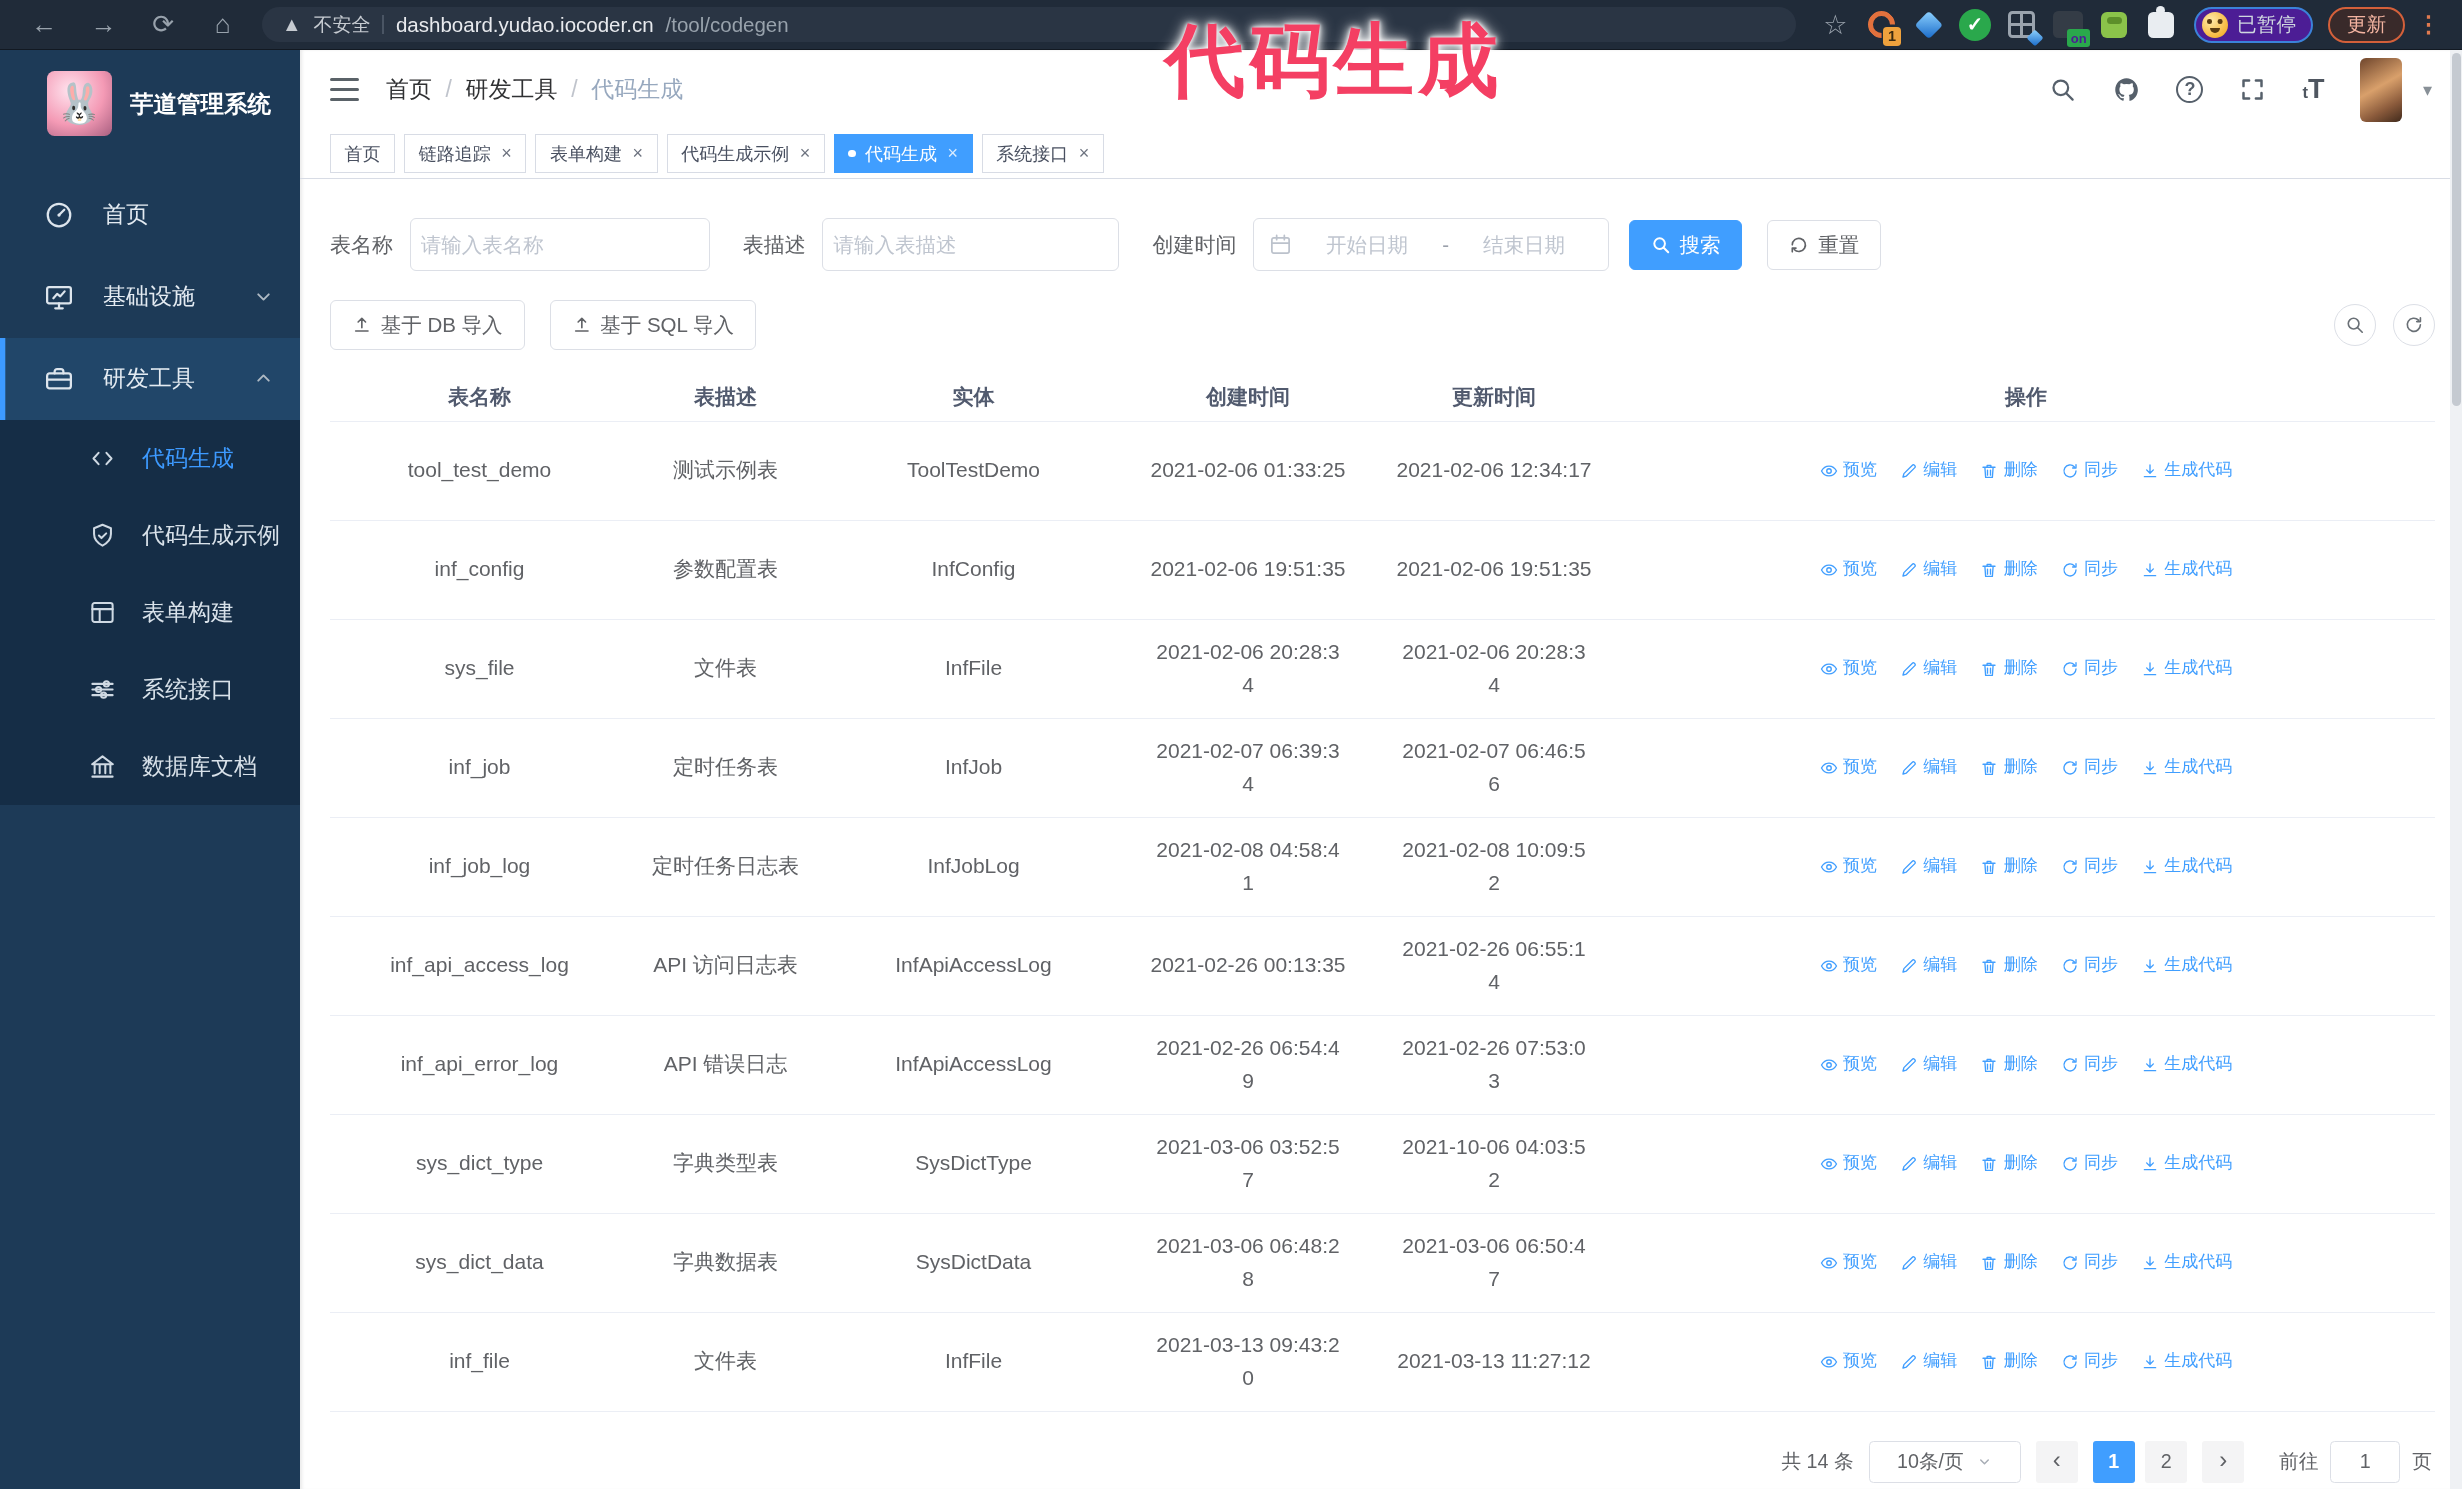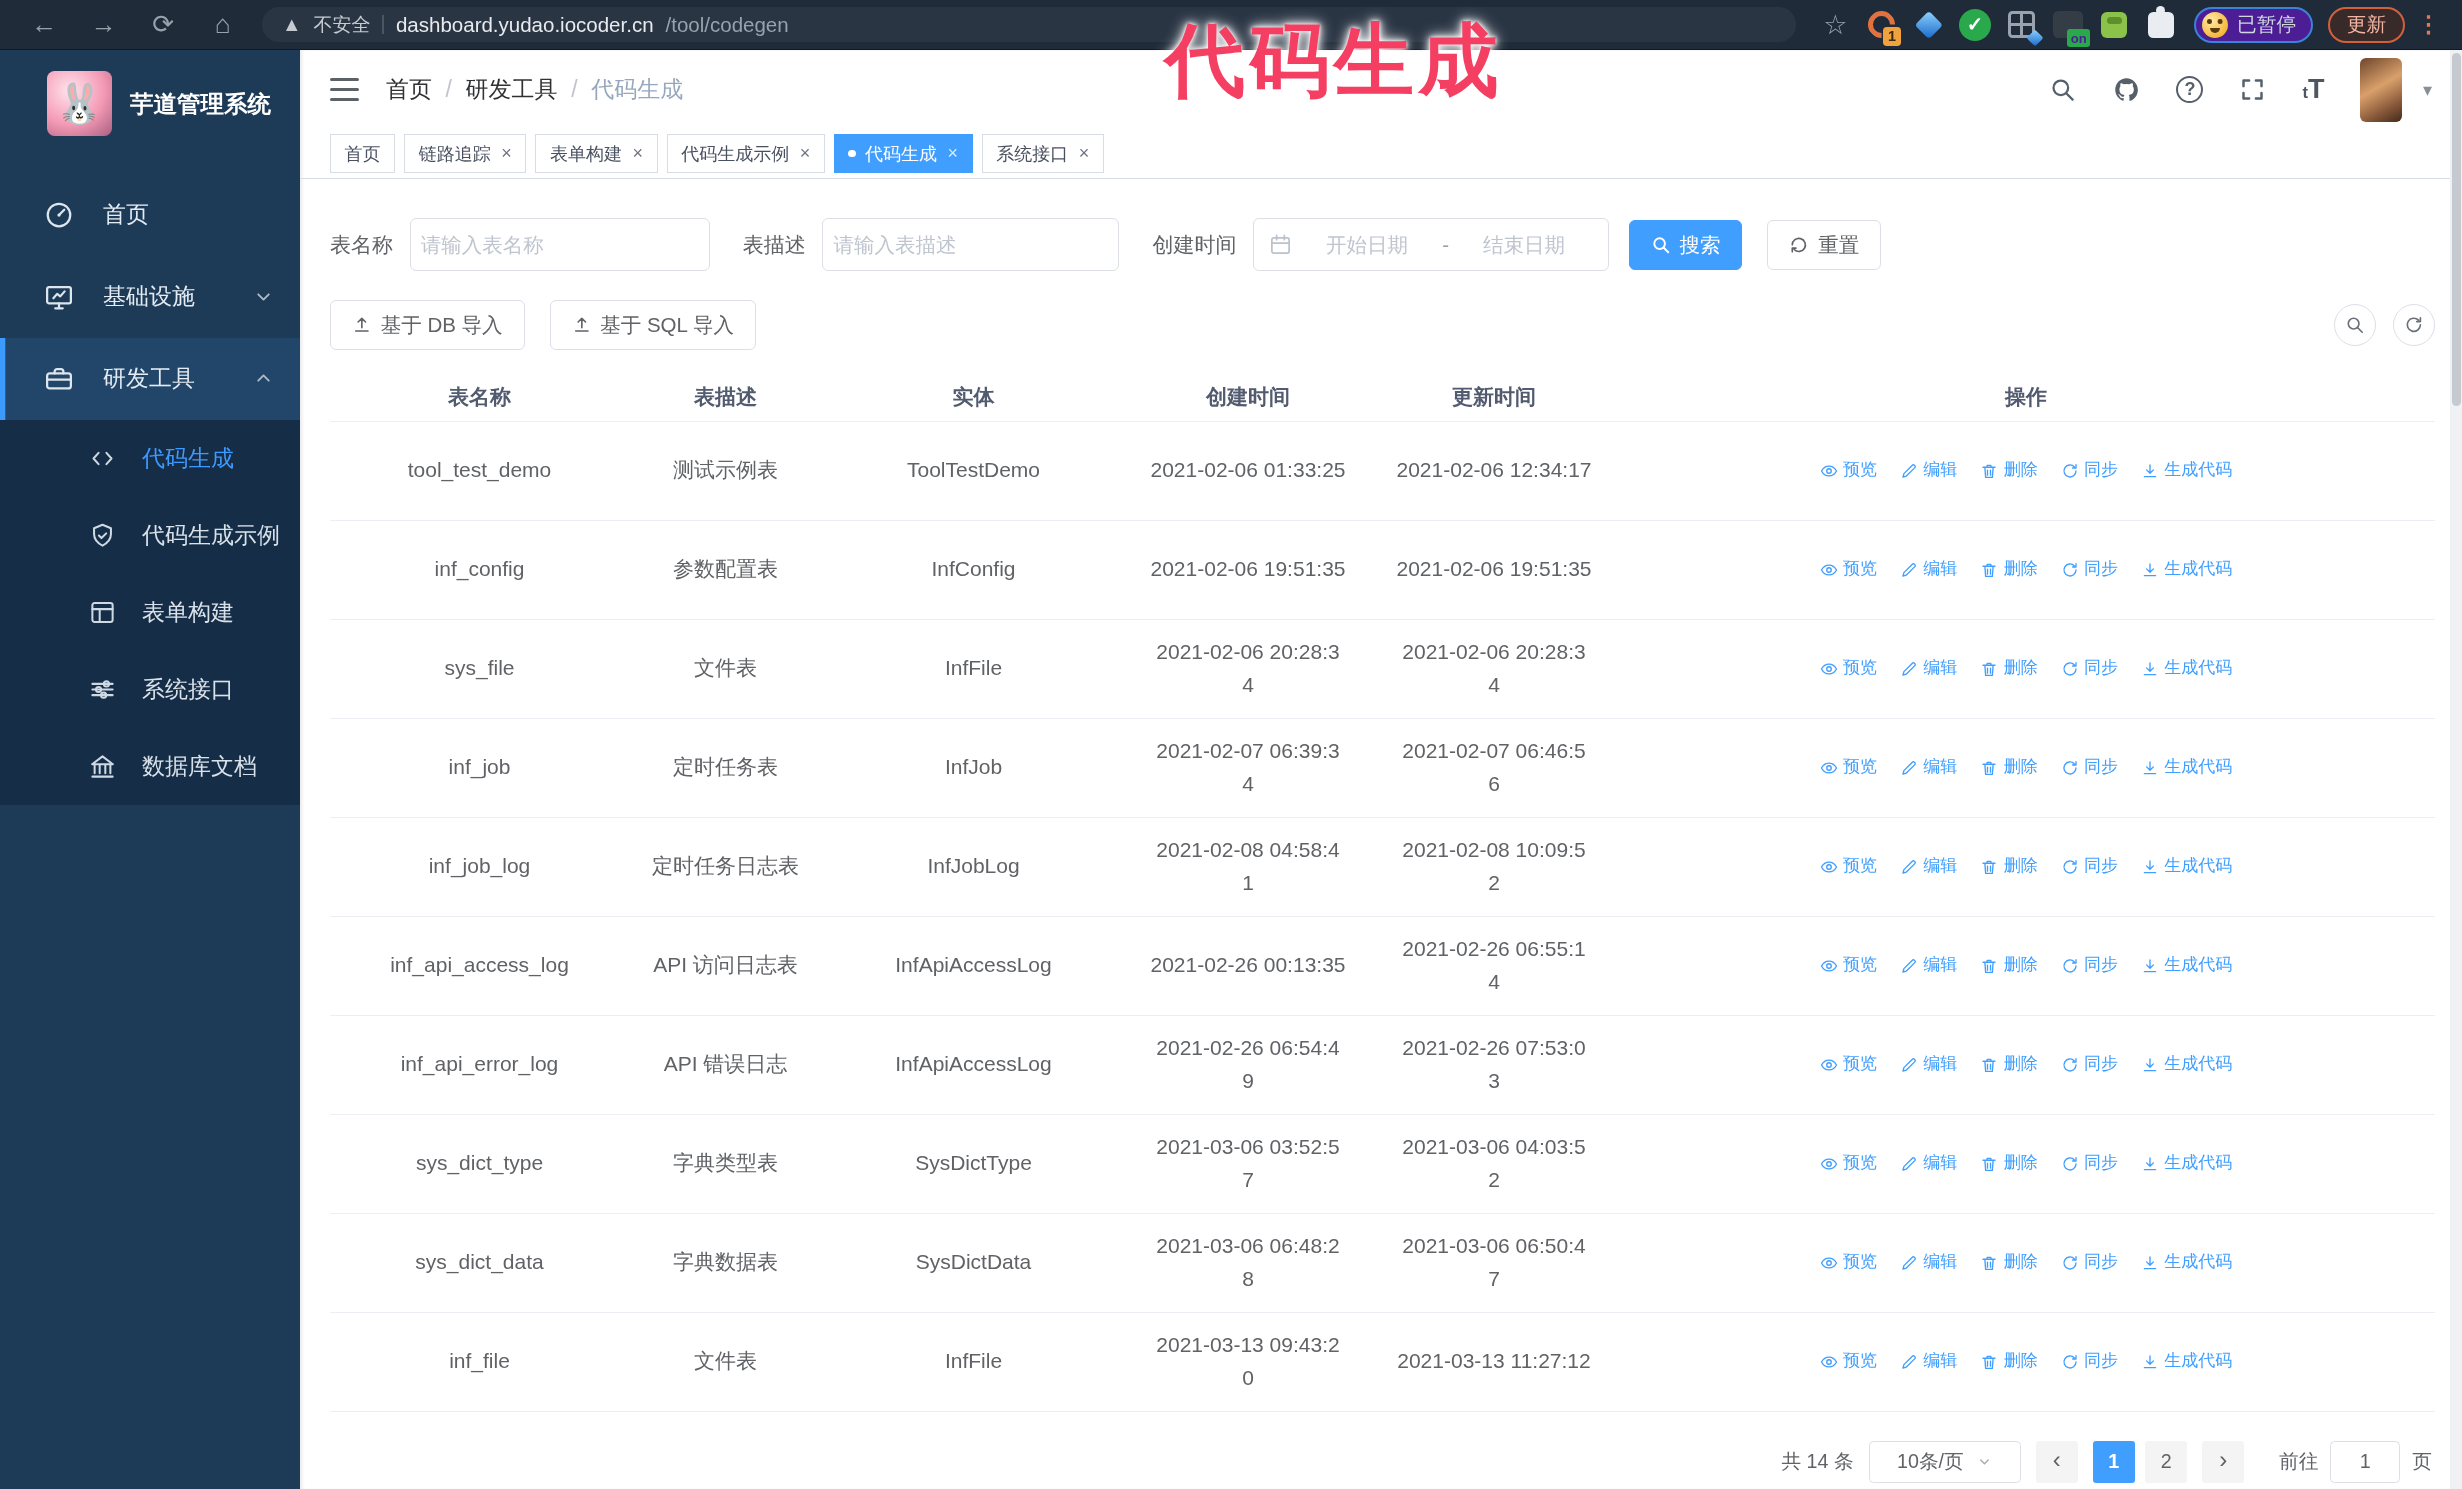--- a/index.html
+++ b/index.html
@@ -778,21 +778,21 @@
                   </a>
       </span>
     </td>
   </tr>
             <tr>
     <td>sys_dict_type</td>
     <td>字典类型表</td>
     <td>SysDictType</td>
     <td class="cell-time">2021-03-06 03:52:5
 7</td>
-    <td class="cell-time">2021-03-06 04:03:5
+    <td class="cell-time">2021-10-06 04:03:5
 2</td>
     <td>
       <span class="actions-cell">
         <a class="act">
                     <svg viewBox="0 0 24 24" fill="none" stroke="currentColor" stroke-width="1.8" stroke-linecap="round" stroke-linejoin="round">
                       <path d="M2 12s3.5-6.5 10-6.5S22 12 22 12s-3.5 6.5-10 6.5S2 12 2 12z"></path>
                       <circle cx="12" cy="12" r="3"></circle>
                     </svg>
                     <span>预览</span>
                   </a>

